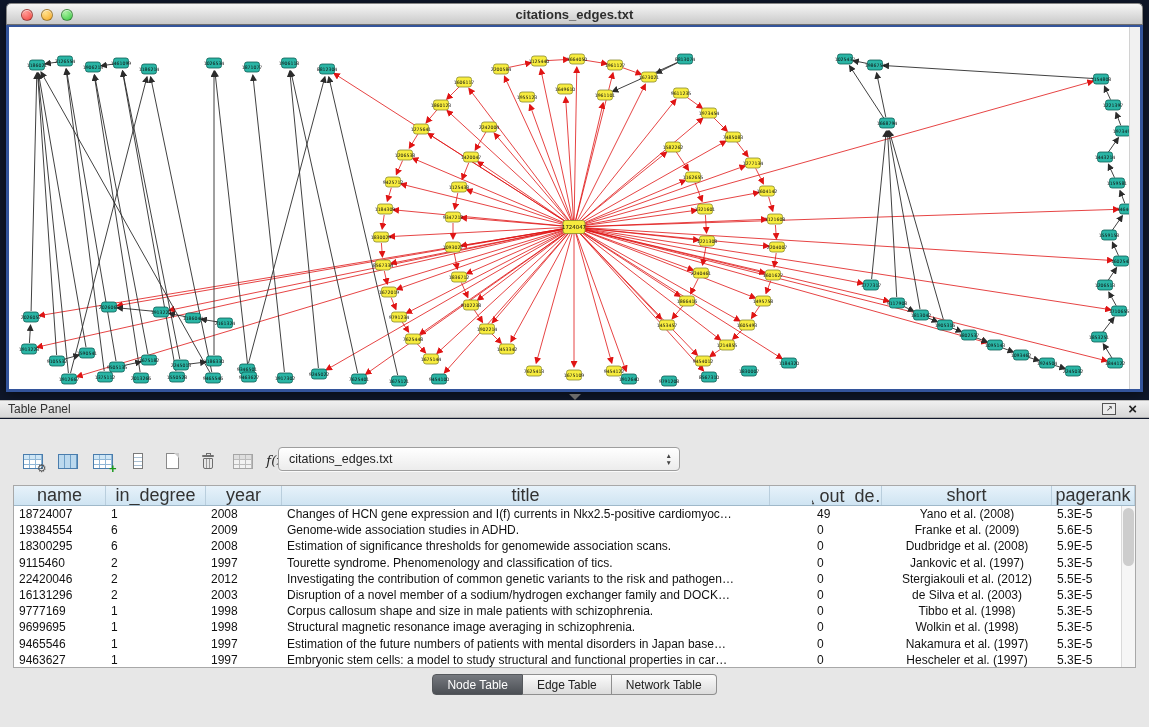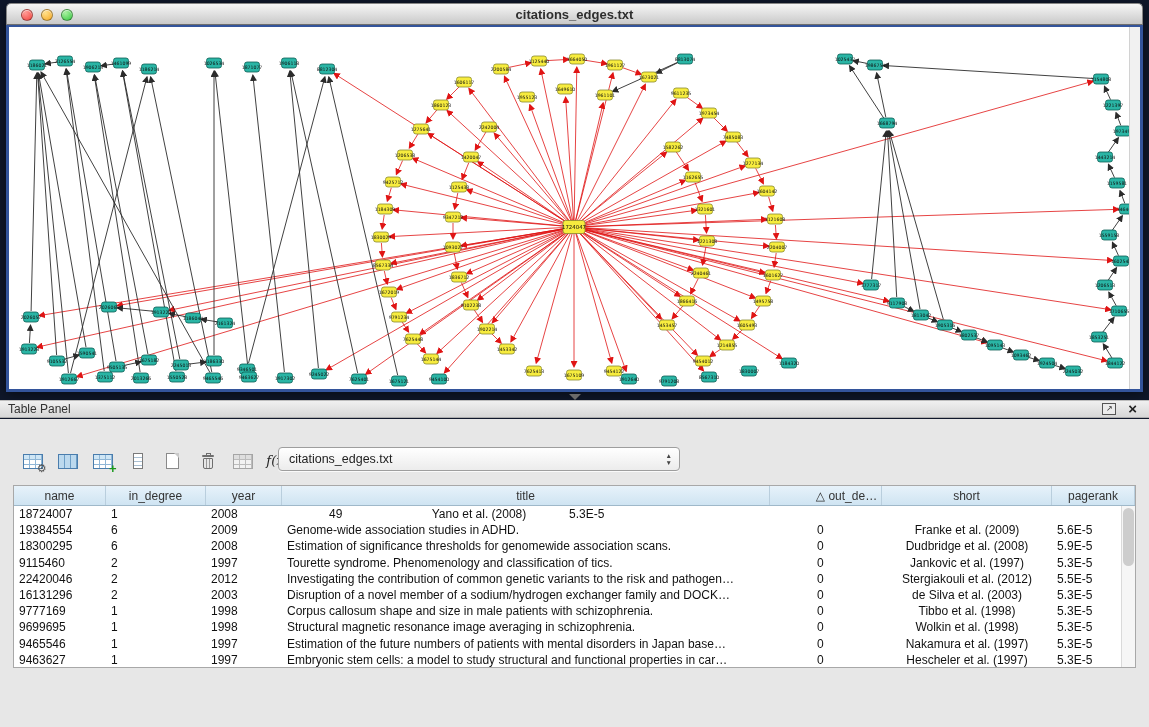--- a/index.html
+++ b/index.html
@@ -80,21 +80,21 @@
     background:linear-gradient(#ffffff,#ececec); border:1px solid #9e9e9e; border-radius:4px;
     display:flex; align-items:center; font-size:12.5px; color:#222; padding:0 26px 0 10px;
     box-shadow:0 1px 0 rgba(255,255,255,.8); }
   .combo-arrows { position:absolute; right:7px; top:4px; display:flex; flex-direction:column; align-items:center; }
   .combo-arrows i { font-style:normal; font-size:6.5px; line-height:7px; color:#444; }
 
   
   .table-wrap { position:absolute; left:13px; top:66px; width:1123px; height:183px;
     background:#fff; border:1px solid #a8a8a8; display:flex; flex-direction:column; }
   .table-header { display:flex; height:20px; background:linear-gradient(#e7f2fa,#cfe4f2);
-    border-bottom:1px solid #9fb8c9; font-size:12px; color:#333; flex:0 0 20px; }
+    border-bottom:1px solid #9fb8c9; font-size:18px; color:#333; flex:0 0 20px; }
   .th { display:flex; align-items:center; justify-content:center; border-right:1px solid #b9cedd;
     overflow:hidden; white-space:nowrap; }
   .table-body { flex:1; overflow:hidden; position:relative; background:#fff;text-align:right; }
   .tr { display:flex; height:16.2px; font-size:12px; color:#111; align-items:center; }
   .td { padding-left:5px; overflow:hidden; white-space:nowrap; height:100%; display:flex; align-items:center; }
   .col-name      { width:92px; }
   .col-in_degree { width:100px; }
   .col-year      { width:76px; }
   .col-title     { width:488px; }
   .col-out_degree{ width:70px;margin-left:42px; }
@@ -840,20 +840,21 @@
           <div class="th col-title">title</div>
           <div class="th col-out_degree">△ out_de…</div>
           <div class="th col-short">short</div>
           <div class="th col-pagerank">pagerank</div>
         </div>
       <div class="table-body">
         <div class="tr">
             <div class="td col-name">18724007</div>
             <div class="td col-in_degree">1</div>
             <div class="td col-year">2008</div>
+            <div class="td col-title">Changes of HCN gene expression and I(f) currents in Nkx2.5-positive cardiomyoc…</div>
             <div class="td col-out_degree">49</div>
             <div class="td col-short">Yano et al. (2008)</div>
             <div class="td col-pagerank">5.3E-5</div>
           </div>
           <div class="tr">
             <div class="td col-name">19384554</div>
             <div class="td col-in_degree">6</div>
             <div class="td col-year">2009</div>
             <div class="td col-title">Genome-wide association studies in ADHD.</div>
             <div class="td col-out_degree">0</div>
@@ -931,15 +932,20 @@
             <div class="td col-out_degree">0</div>
             <div class="td col-short">Hescheler et al. (1997)</div>
             <div class="td col-pagerank">5.3E-5</div>
           </div>
           <div class="v-scroll">
           <div class="v-thumb"></div>
         </div>
       </div>
     </div>
 
+    <div class="tabs">
+        <div class="tab selected">Node Table</div>
+        <div class="tab">Edge Table</div>
+        <div class="tab">Network Table</div>
+      </div>
 
   </div>
 </div>
 
 </body></html>

